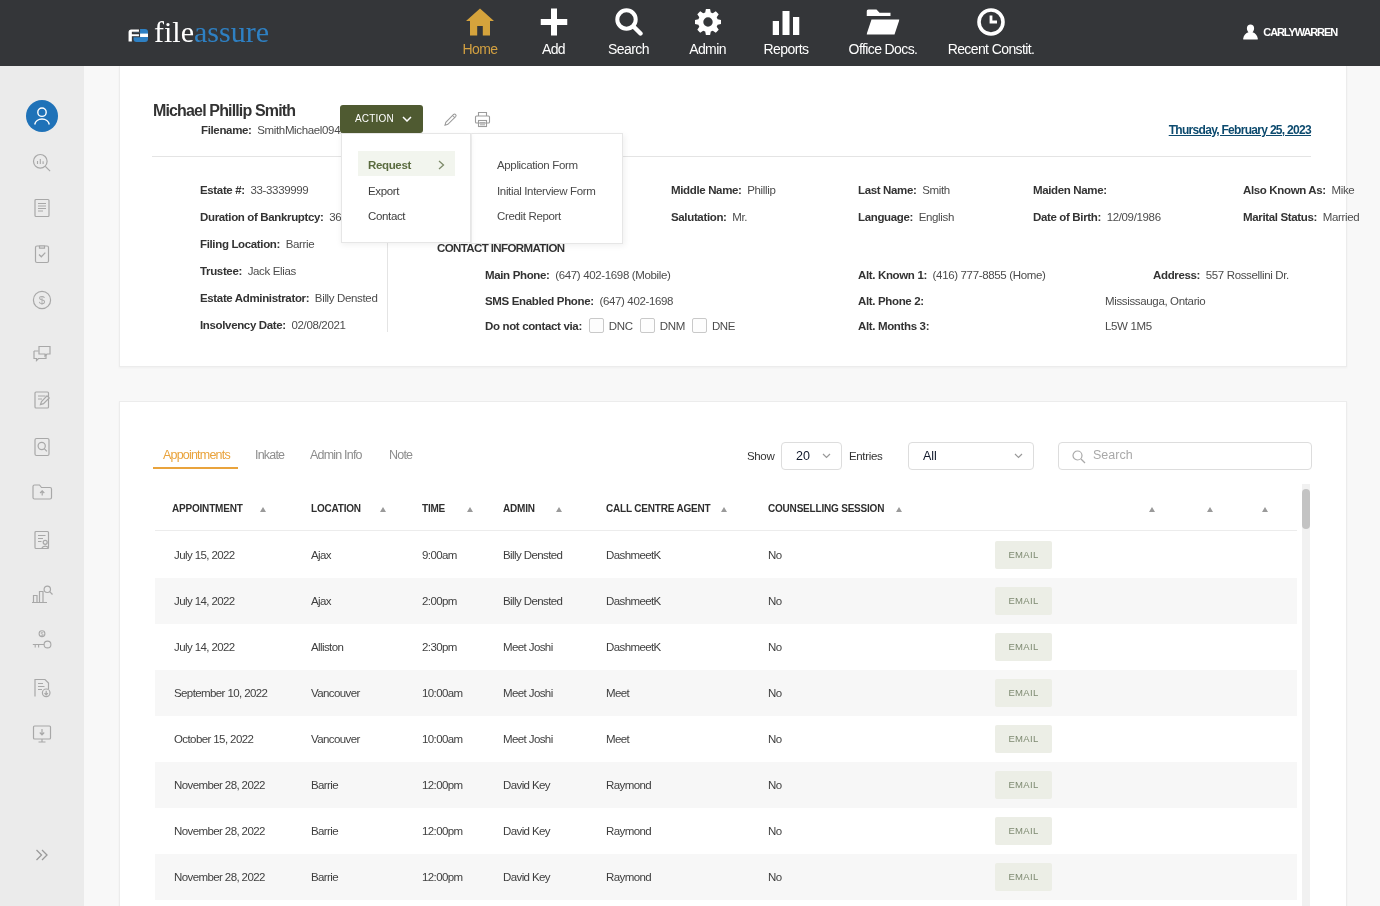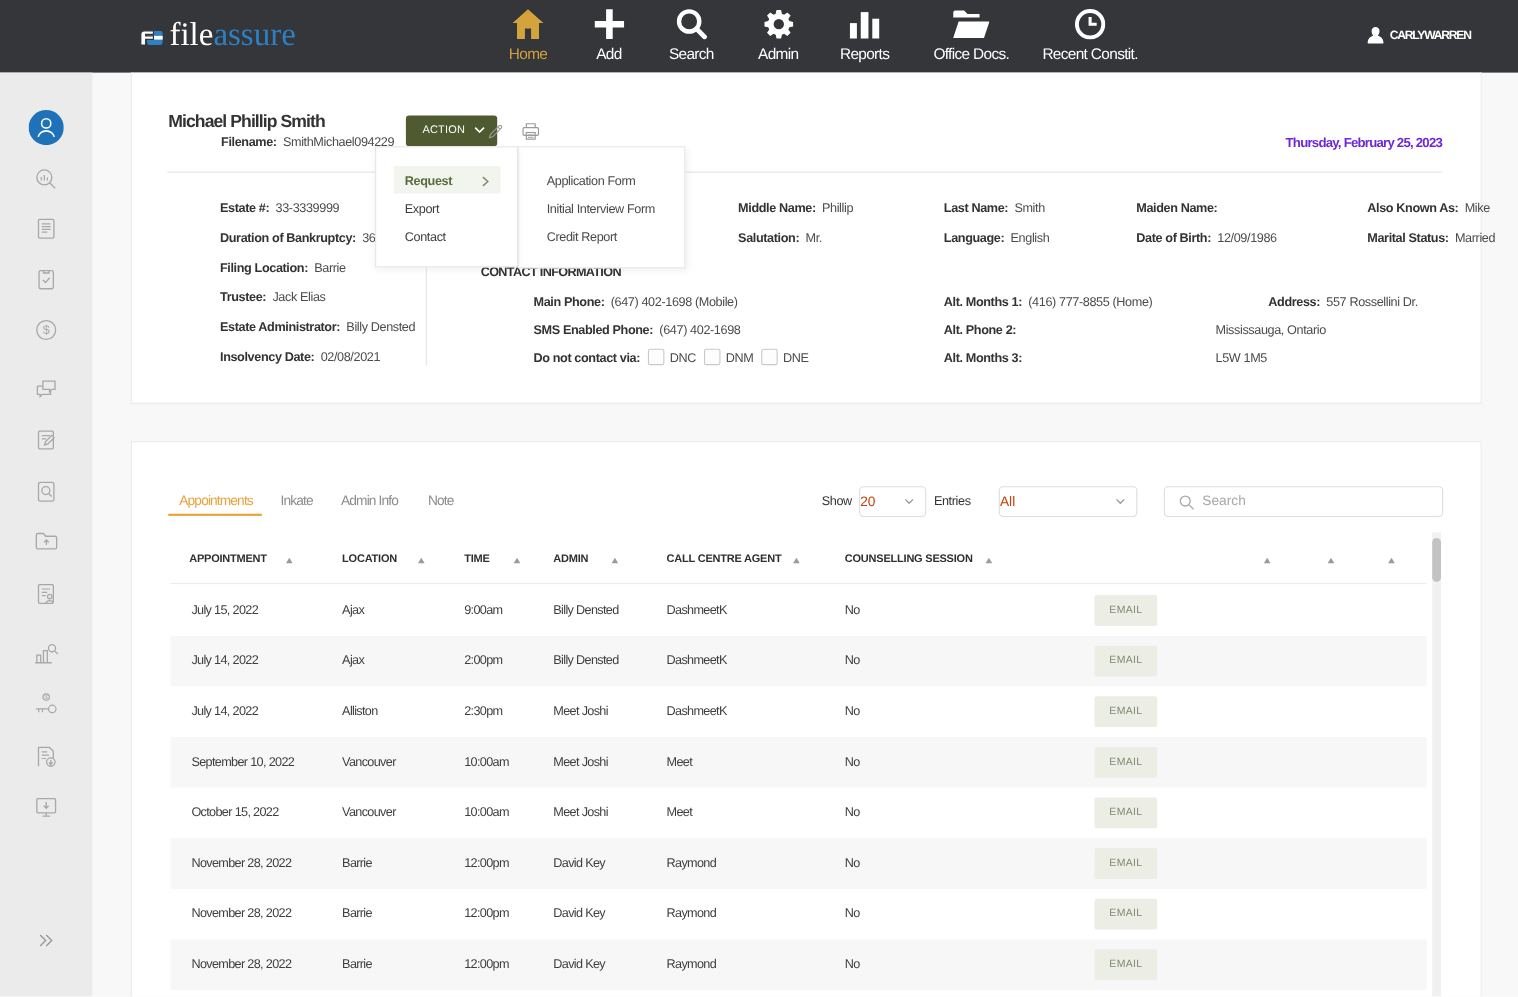--- a/index.html
+++ b/index.html
@@ -24,42 +24,42 @@
 
 .card { position:absolute; background:#fff; border:1px solid #ececec; box-shadow:0 1px 2px rgba(0,0,0,0.04); }
 #card1 { left:119px; top:66px; width:1228px; height:301px; border-top:none; }
 #card2 { left:119px; top:401px; width:1228px; height:520px; }
 
 .f { position:absolute; font-size:11.5px; letter-spacing:-0.35px; line-height:18px; color:#4c4c4c; white-space:nowrap; }
 .f b { color:#333; font-weight:bold;padding-left:48px; }
 
 #name { position:absolute; left:153px; top:102px; font-size:16px; letter-spacing:-0.85px; font-weight:bold; color:#333; }
 #filename { left:153px; top:121px; }
-#hdate { position:absolute; right:69px; top:122px; font-size:12px; letter-spacing:-0.7px; font-weight:bold; color:#6d28d9; line-height:16px;}
+#hdate { position:absolute; right:69px; top:122px; font-size:12px; letter-spacing:-0.7px; font-weight:bold; color:#0c4a6e; line-height:16px;text-decoration:underline;}
 #hr1 { position:absolute; left:152px; top:156px; width:1159px; height:1px; background:#e4e4e4; }
 #vr1 { position:absolute; left:387px; top:177px; width:1px; height:155px; background:#e4e4e4; }
 #actbtn { position:absolute; left:340px; top:105px; width:83px; height:28px; background:#4f5a31; border-radius:3px;
-  color:#fff; font-size:10px; letter-spacing:0.2px; text-align:left; line-height:28px; padding-left:15px;margin-left:29px; }
+  color:#fff; font-size:10px; letter-spacing:0.2px; text-align:left; line-height:28px; padding-left:15px; }
 #actbtn svg { margin-left:8px; vertical-align:middle; }
 .cb { display:inline-block; width:15px; height:15px; border:1px solid #c9c9c9; border-radius:2px; background:#fdfdfd;
   vertical-align:middle; margin-right:5px; margin-left:7px; position:relative; top:-1px; }
 .contacthead { position:absolute; left:437px; top:242px; font-size:11.5px; font-weight:bold; color:#333; letter-spacing:-0.6px; }
 
 #dd1 { position:absolute; left:341px; top:133px; width:130px; height:110px; background:#fff;
   border:1px solid #e6e6e6; box-shadow:0 2px 6px rgba(0,0,0,0.06); z-index:40; }
 #dd2 { position:absolute; left:471px; top:133px; width:152px; height:111px; background:#fff;
   border:1px solid #e6e6e6; border-left:1px solid #f0f0f0; box-shadow:2px 2px 6px rgba(0,0,0,0.06); z-index:39; }
 .ddi { position:absolute; font-size:11.5px; letter-spacing:-0.35px; line-height:18px; color:#3d3d3d; white-space:nowrap; }
 #reqhl { position:absolute; left:16px; top:17px; width:97px; height:25px; background:#f2f5ee; }
 
 .tab { position:absolute; top:448px; font-size:12.5px; letter-spacing:-0.8px; color:#8d8d8d; }
 #tab1 { left:163px; color:#e9a33c; }
 #tabul { position:absolute; left:153px; top:467px; width:85px; height:2px; background:#e9a33c; }
 .selbox { position:absolute; top:442px; height:28px; border:1px solid #ddd; border-radius:4px; background:#fff;
-  font-size:12.5px; color:#c2410c; line-height:26px; }
+  font-size:12.5px; color:#0f172a; line-height:26px; padding-left:14px; }
 .selbox .chev { position:absolute; right:10px; top:10px; }
 #searchbox { position:absolute; left:1058px; top:442px; width:254px; height:28px; border:1px solid #ddd;
   border-radius:4px; background:#fff; }
 #searchbox span { position:absolute; left:34px; top:5px; font-size:12.5px; color:#a9a9a9; }
 
 .th { position:absolute; top:503px; font-size:10px; font-weight:bold; color:#2f2f2f; letter-spacing:-0.2px; white-space:nowrap; }
 .tri { position:absolute; width:0; height:0; border-left:3.5px solid transparent; border-right:3.5px solid transparent;
   border-bottom:5px solid #9a9a9a; }
 .trih { top:507px; }
 #thline { position:absolute; left:155px; top:530px; width:1142px; height:1px; background:#ececec; }
@@ -285,21 +285,21 @@
   <div class="f" style="left:1195px;top:181px"><b>Also Known As:</b>&nbsp; Mike</div>
   <div class="f" style="left:623px;top:208px"><b>Salutation:</b>&nbsp; Mr.</div>
   <div class="f" style="left:810px;top:208px"><b>Language:</b>&nbsp; English</div>
   <div class="f" style="left:985px;top:208px"><b>Date of Birth:</b>&nbsp; 12/09/1986</div>
   <div class="f" style="left:1195px;top:208px"><b>Marital Status:</b>&nbsp; Married</div>
 
   <div class="contacthead">CONTACT INFORMATION</div>
   <div class="f" style="left:437px;top:266px"><b>Main Phone:</b>&nbsp; (647) 402-1698 (Mobile)</div>
   <div class="f" style="left:437px;top:292px"><b>SMS Enabled Phone:</b>&nbsp; (647) 402-1698</div>
   <div class="f" style="left:437px;top:317px"><b>Do not contact via:</b><span class="cb"></span>DNC<span class="cb"></span>DNM<span class="cb"></span>DNE</div>
-  <div class="f" style="left:810px;top:266px"><b>Alt. Months 1:</b>&nbsp; (416) 777-8855 (Home)</div>
+  <div class="f" style="left:810px;top:266px"><b>Alt. Known 1:</b>&nbsp; (416) 777-8855 (Home)</div>
   <div class="f" style="left:810px;top:292px"><b>Alt. Phone 2:</b></div>
   <div class="f" style="left:810px;top:317px"><b>Alt. Months 3:</b></div>
   <div class="f" style="left:1105px;top:266px"><b>Address:</b>&nbsp; 557 Rossellini Dr.</div>
   <div class="f" style="left:1105px;top:292px">Mississauga, Ontario</div>
   <div class="f" style="left:1105px;top:317px">L5W 1M5</div>
 
   <div id="dd1">
     <div id="reqhl"></div>
     <div class="ddi" style="left:26px;top:22px;color:#5a6b3f;font-weight:bold">Request</div>
     <svg class="abs" style="left:96px;top:26px" width="7" height="10" viewBox="0 0 7 10">

